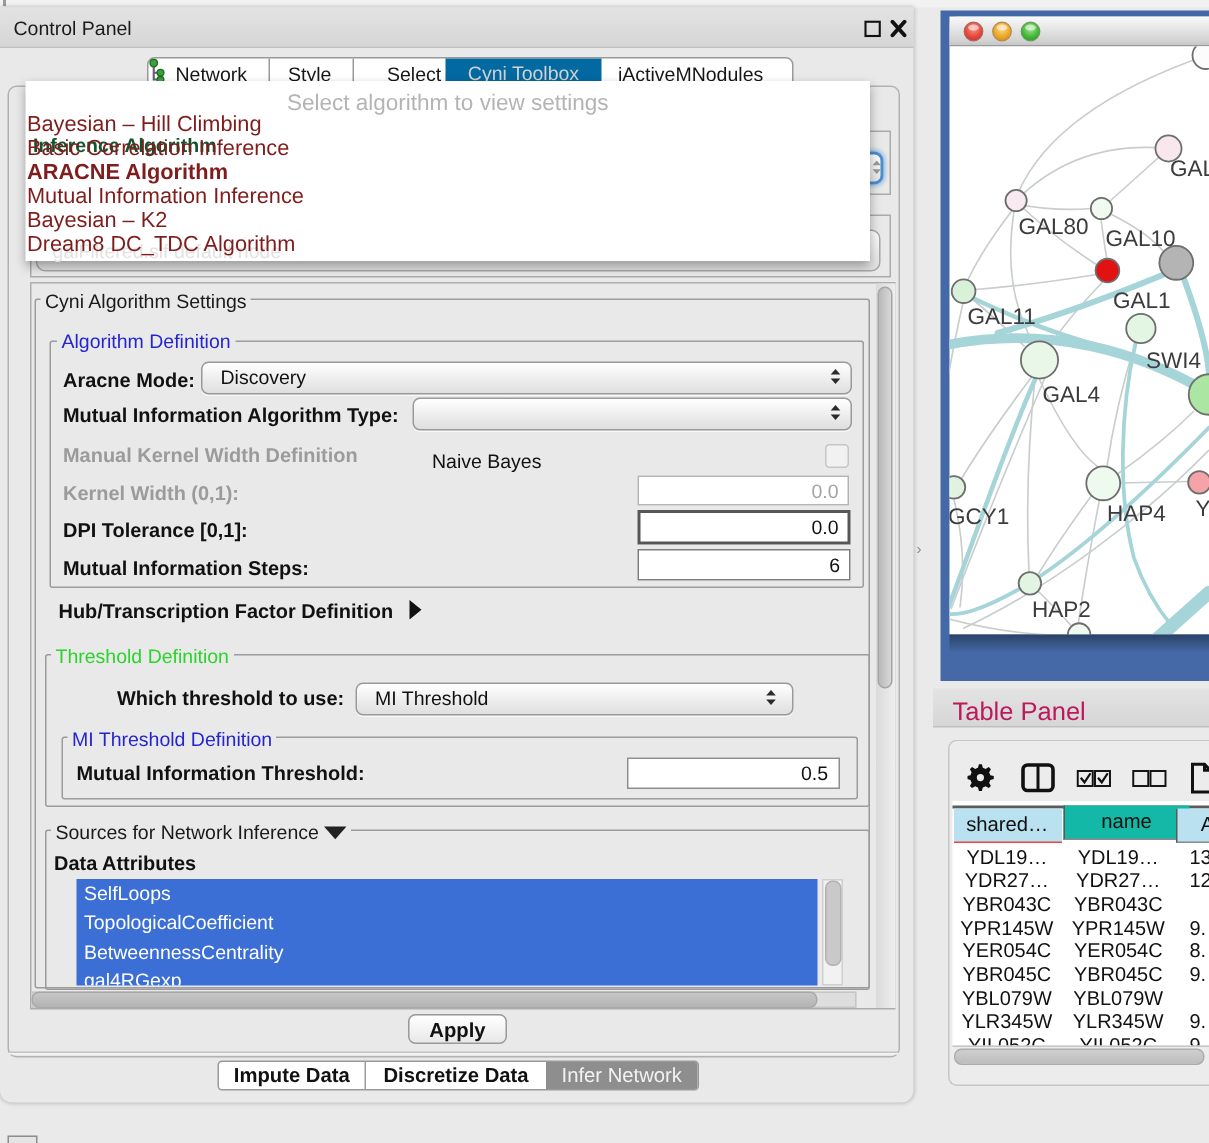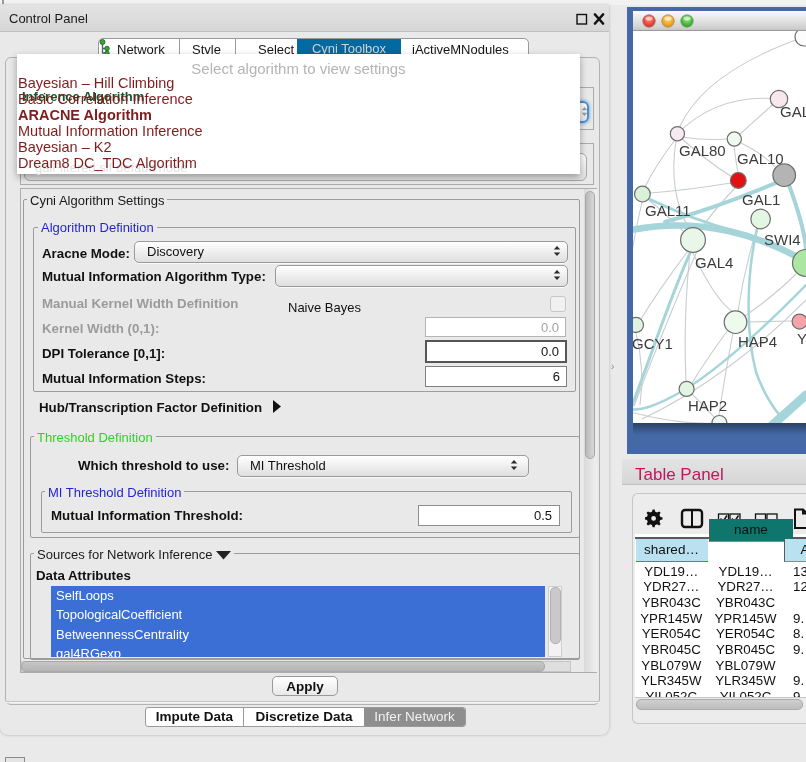--- a/index.html
+++ b/index.html
@@ -277,21 +277,21 @@
   <path d="M87,10.5 l2.5,3 4,-6" stroke-width="1.5"></path>
   <rect x="110.5" y="6" width="10" height="10"></rect>
   <rect x="122" y="6" width="10" height="10"></rect>
  </g>
  <path d="M150,1.5 h8 l4,4 V20 h-12 z M158,1.5 v4 h4" fill="none" stroke="#111" stroke-width="2"></path>
 </svg>
 
 <div class="abs" style="left:635px;top:534px;width:171px;height:166px;background:#fff;"></div>
 <div class="abs" style="left:635px;top:537px;width:171px;height:1.5px;background:#5a5a5a;"></div>
 <div class="abs" style="left:635.5px;top:538.5px;width:72px;height:23px;background:#b9e1ef;border-bottom:1px solid #ef4444;box-sizing:border-box;text-align:center;font-size:13.5px;color:#111;line-height:22px;">shared…</div>
-<div class="abs" style="left:708.5px;top:519px;width:84px;height:23px;background:#0f766e;border-left:1px solid #5a5a5a;border-bottom:1px solid #8a8a8a;box-sizing:border-box;text-align:center;font-size:13.5px;color:#111;line-height:22px;">name</div>
+<div class="abs" style="left:708.5px;top:537px;width:84px;height:23px;background:#14b8a6;border-left:1px solid #5a5a5a;border-bottom:1px solid #8a8a8a;box-sizing:border-box;text-align:center;font-size:13.5px;color:#111;line-height:22px;">name</div>
 <div class="abs" style="left:783.5px;top:538.5px;width:23px;height:23px;background:#b9e1ef;border-left:1px solid #5a5a5a;border-bottom:1px solid #8a8a8a;box-sizing:border-box;font-size:13.5px;color:#111;line-height:22px;padding-left:16px;">A</div>
 
 <div class="abs" style="left:635px;top:563.5px;width:72.5px;text-align:center;font-size:13.3px;color:#111;line-height:15.7px;white-space:pre;">YDL19…
 YDR27…
 YBR043C
 YPR145W
 YER054C
 YBR045C
 YBL079W
 YLR345W

